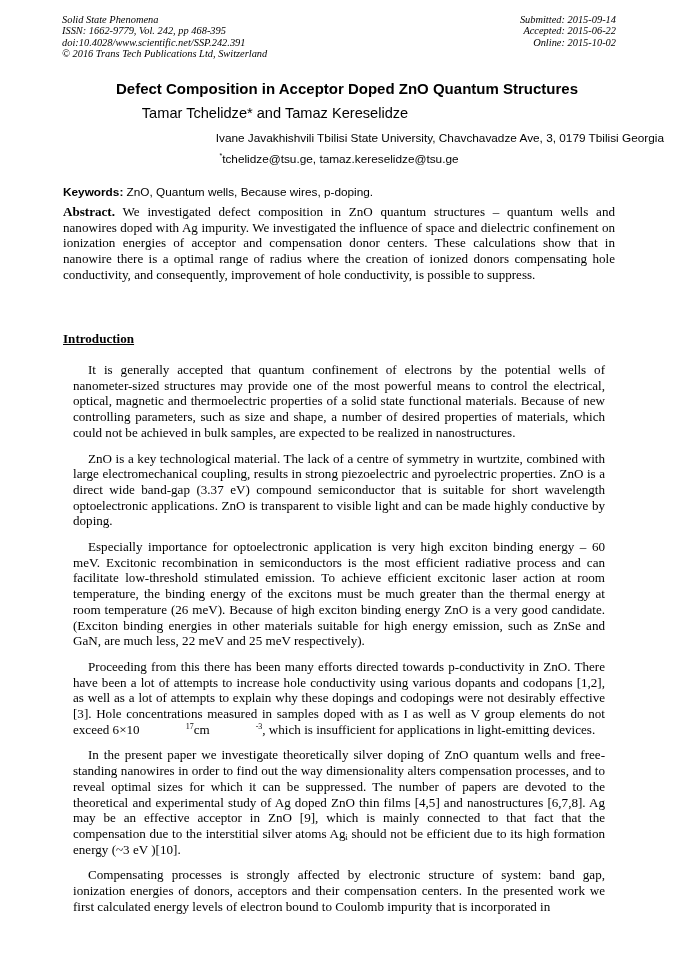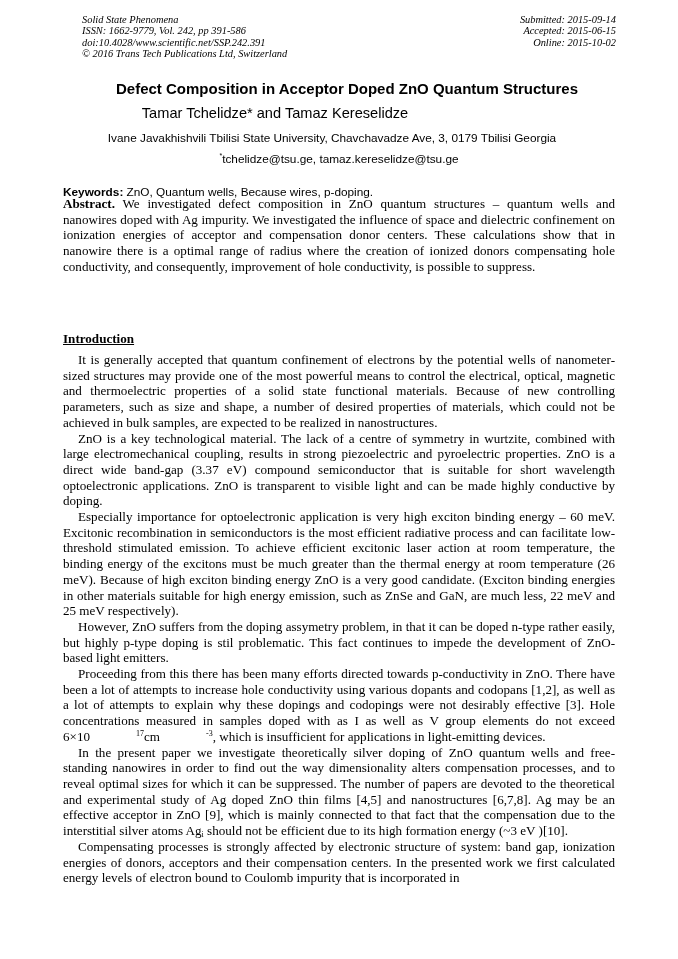--- a/index.html
+++ b/index.html
@@ -4,87 +4,86 @@
   <style>
     html, body { margin: 0; padding: 0; }
     body {
       width: 678px; height: 959px; background: #ffffff; color: #000;
       position: relative; overflow: hidden;
       font-family: "Liberation Serif", serif;
     }
     .hdr { position: absolute; top: 14px; font-style: italic; font-size: 10.4px; line-height: 11.4px; }
     .hdr-left { left: 62px; }
     .hdr-right { right: 62px; text-align: right; }
-    .hdr div { white-space: nowrap; margin-left: 20px; }
+    .hdr div { white-space: nowrap; }
     .title {
       position: absolute; top: 80px; left: 8px; width: 678px; text-align: center;
       font-family: "Liberation Sans", sans-serif; font-weight: bold; font-size: 15px;
     }
     .authors {
       position: absolute; top: 105px; left: 0; width: 550px; text-align: center;
       font-family: "Liberation Sans", sans-serif; font-size: 14.6px;
     }
     .affil {
-      position: absolute; top: 131px; left: 0; width: 664px; text-align: center;
+      position: absolute; top: 131px; left: 0; width: 664px; text-align: right;
       font-family: "Liberation Sans", sans-serif; font-size: 11.8px;
     }
     .email {
       position: absolute; top: 152px; left: 0; width: 678px; text-align: center;
       font-family: "Liberation Sans", sans-serif; font-size: 11.8px;
     }
     .email sup { font-size: 7px; vertical-align: 5px; }
     .keywords {
       position: absolute; top: 185px; left: 63px; width: 552px;
       font-family: "Liberation Sans", sans-serif; font-size: 11.8px;
     }
     .keywords b { font-weight: bold; }
     .abstract {
-      position: absolute; top: 196px; left: 63px; width: 552px;
+      position: absolute; top: 204px; left: 63px; width: 552px;
       font-size: 13.1px; line-height: 15.7px; text-align: justify; font-family: Liberation Serif, serif;
     }
     .abstract b { font-weight: bold; }
     .intro-h {
       position: absolute; top: 331px; left: 63px;
       font-size: 13.1px; font-weight: bold; text-decoration: underline;
     }
     .body {
       position: absolute; top: 352px; left: 63px; width: 552px;
       font-size: 13.1px; line-height: 15.7px; text-align: justify;
     }
-    .body p { margin: 0; text-indent: 15px; }
+    .body p { margin: 10px; text-indent: 15px; }
     sup.s { font-size: 8px; vertical-align: 5px; line-height: 0; padding-left: 46px; }
     sub.s { font-size: 8px; vertical-align: -2px; line-height: 0; }
   </style>
 </head>
 <body>
 
 <div class="hdr hdr-left">
   <div>Solid State Phenomena</div>
-  <div>ISSN: 1662-9779, Vol. 242, pp 391-586</div>
+  <div>ISSN: 1662-9779, Vol. 242, pp 468-395</div>
   <div>doi:10.4028/www.scientific.net/SSP.242.391</div>
   <div>© 2016 Trans Tech Publications Ltd, Switzerland</div>
 </div>
 <div class="hdr hdr-right">
   <div>Submitted: 2015-09-14</div>
-  <div>Accepted: 2015-06-15</div>
+  <div>Accepted: 2015-06-22</div>
   <div>Online: 2015-10-02</div>
 </div>
 
 <div class="title">Defect Composition in Acceptor Doped ZnO Quantum Structures</div>
 <div class="authors">Tamar Tchelidze* and Tamaz Kereselidze</div>
 <div class="affil">Ivane Javakhishvili Tbilisi State University, Chavchavadze Ave, 3, 0179 Tbilisi Georgia</div>
 <div class="email"><sup>*</sup><span>tchelidze@tsu.ge, tamaz.kereselidze@tsu.ge</span></div>
 
 <div class="keywords"><b>Keywords:</b><span> ZnO, Quantum wells, Because wires, p-doping.</span></div>
 
 <div class="abstract"><b>Abstract.</b><span> We investigated defect composition in ZnO quantum structures – quantum wells and nanowires  doped with Ag impurity. We investigated the influence of space and dielectric confinement on ionization energies of acceptor and compensation donor centers. These calculations show that in nanowire there is a optimal range of radius where the creation of ionized donors compensating hole conductivity, and consequently, improvement of hole conductivity, is possible to suppress.</span></div>
 
 <div class="intro-h">Introduction</div>
 
 <div class="body">
   <p>It is generally accepted that quantum confinement of electrons by the potential wells of nanometer-sized structures may provide one of the most powerful means to control the electrical, optical, magnetic and thermoelectric properties of a solid state functional materials.   Because of new controlling parameters, such as size and shape, a number of desired properties of materials, which could not be achieved in bulk samples, are expected to be realized in nanostructures.</p>
   <p>ZnO is a key technological material. The lack of a centre of symmetry in wurtzite, combined with large electromechanical coupling, results in strong piezoelectric and pyroelectric properties. ZnO is a direct wide band-gap (3.37 eV) compound semiconductor that is suitable for short wavelength optoelectronic applications. ZnO is transparent to visible light and can be made highly conductive by doping.</p>
   <p>Especially importance for optoelectronic application is very high exciton binding energy – 60 meV. Excitonic recombination in semiconductors is the most efficient radiative process and can facilitate low-threshold stimulated emission. To achieve efficient excitonic laser action at room temperature, the binding energy of the excitons must be much greater than the thermal energy at room temperature (26 meV). Because of high exciton binding energy ZnO is a very good candidate. (Exciton binding energies in   other materials suitable for high energy emission, such as ZnSe and GaN,  are much less, 22 meV and 25 meV  respectively).</p>
-  <p>However, ZnO suffers from the doping assymetry problem, in that it can be doped n-type rather easily, but highly p-type doping is stil problematic. This fact continues to impede the development of ZnO-based light emitters.</p>
   <p><span>Proceeding from this there has been many efforts directed towards p-conductivity in ZnO.  There have been  a lot of attempts to increase hole conductivity using various dopants and codopans [1,2], as well as a lot of attempts to explain why these dopings and codopings were not desirably effective [3].  Hole concentrations measured in samples doped with as I as well as V group elements do not exceed 6×10</span><sup class="s">17</sup><span>cm</span><sup class="s">-3</sup><span>,  which is insufficient  for applications in light-emitting devices.</span></p>
   <p><span>In the present paper we investigate theoretically silver doping of ZnO quantum wells and free-standing nanowires in order to find out the way dimensionality alters compensation processes, and to reveal optimal sizes for which it can be suppressed.  The number of papers are devoted to the theoretical and experimental study of Ag doped ZnO thin films [4,5] and nanostructures [6,7,8]. Ag may be an effective acceptor in ZnO [9], which is mainly connected to that fact that the compensation due to the interstitial silver atoms Ag</span><sub class="s">i</sub><span>  should not be efficient due to its high formation energy (~3 eV )[10].</span></p>
   <p>Compensating processes is strongly affected by electronic structure of system: band gap, ionization energies of donors, acceptors and their compensation centers.  In the presented work we first calculated energy levels of electron bound to Coulomb impurity that is incorporated in</p>
 </div>
 
 </body></html>

